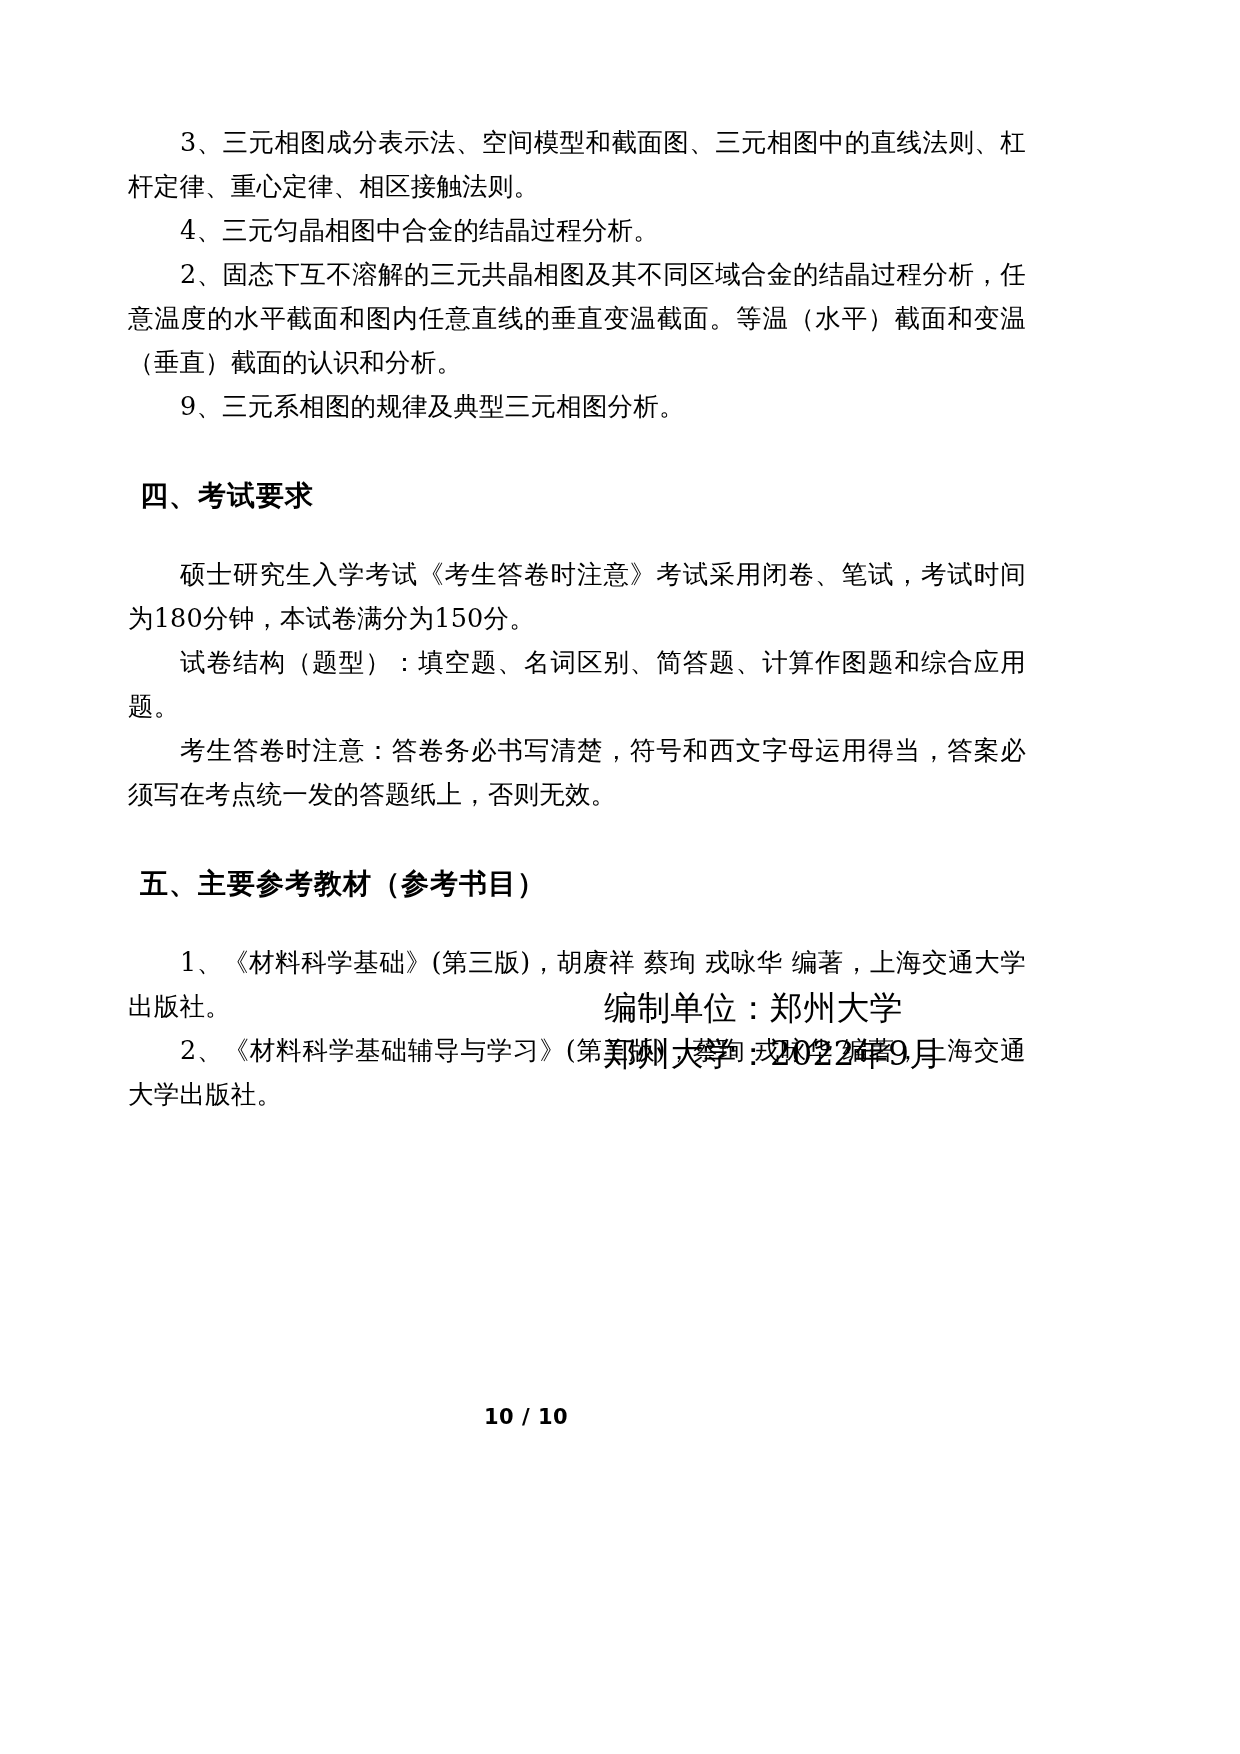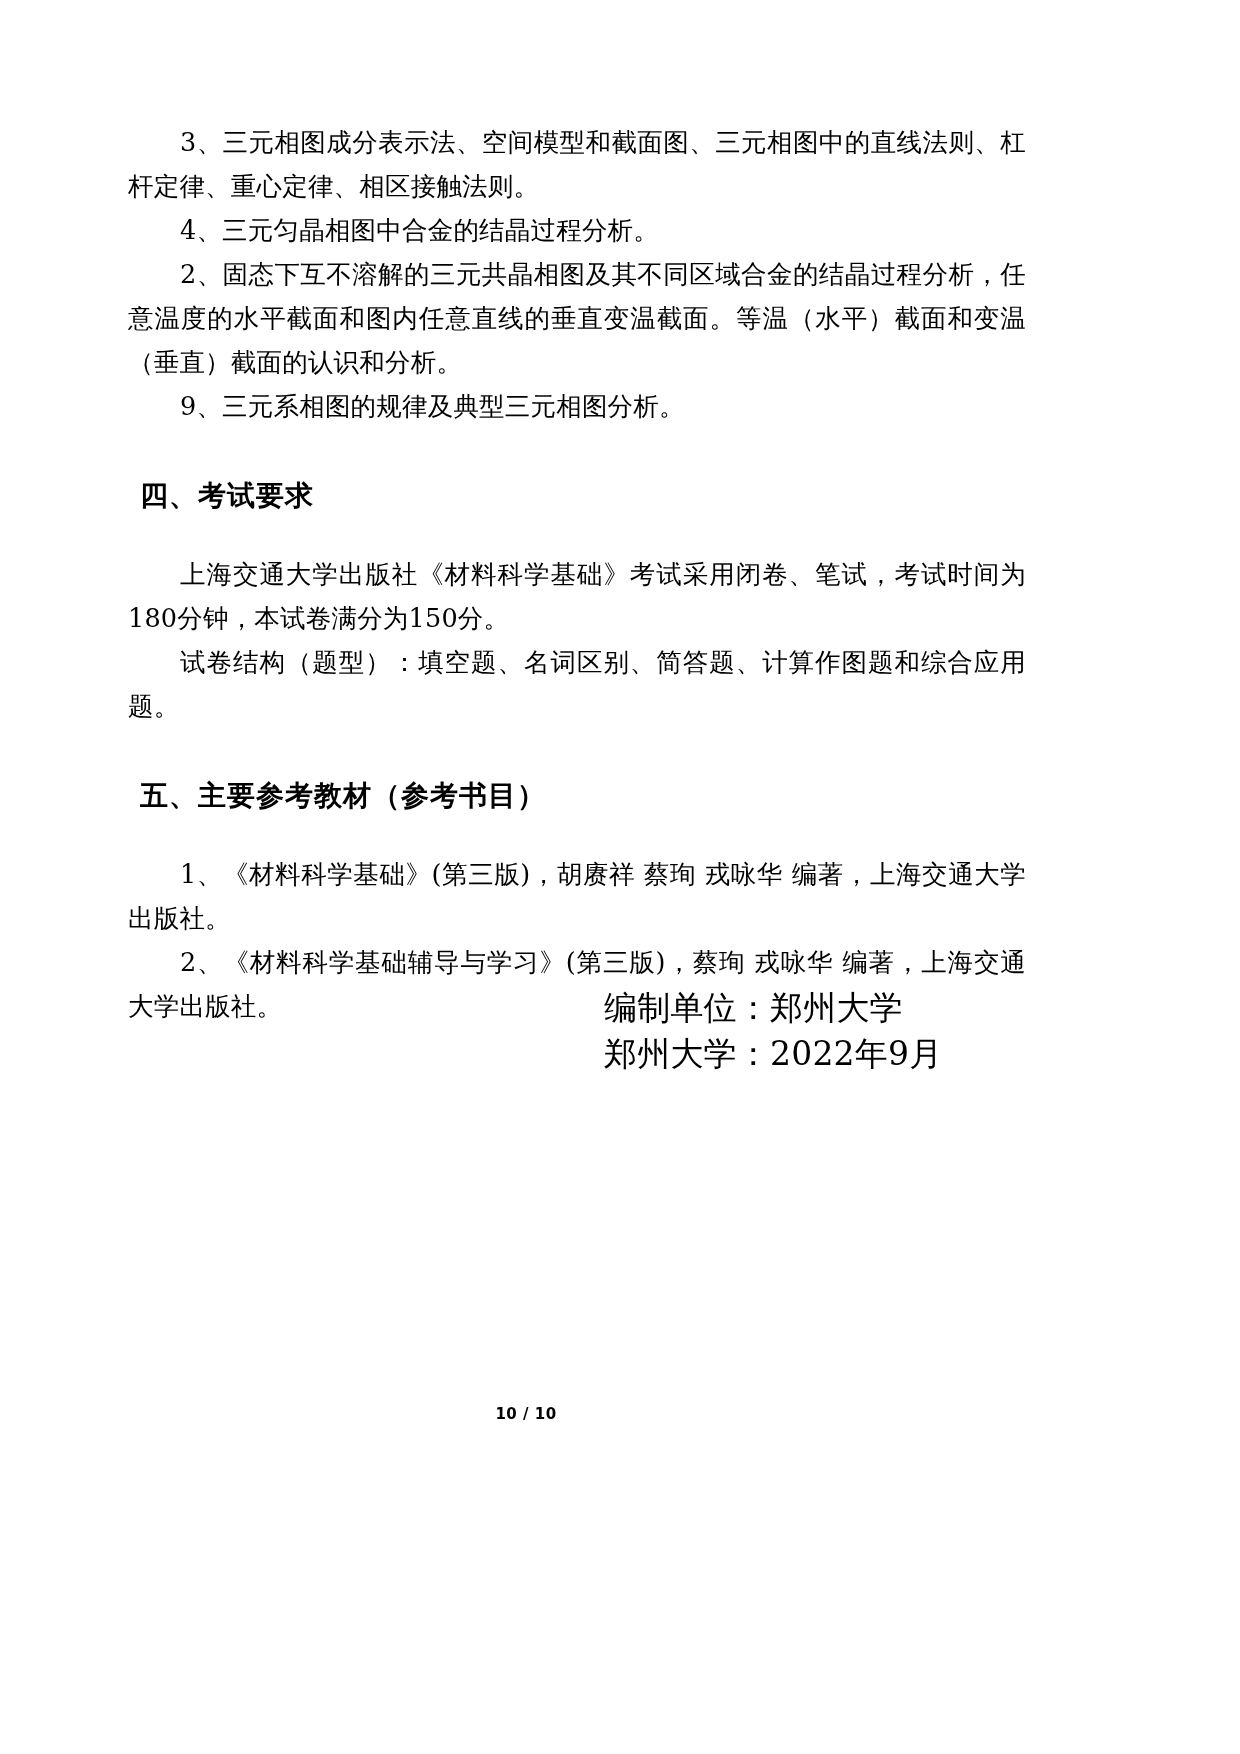--- a/index.html
+++ b/index.html
@@ -66,21 +66,21 @@
     letter-spacing: 0.2px;
   }
   .sig-line { white-space: nowrap; }
   
   .footer {
     position: absolute;
     left: 0;
     top: 1405px;
     width: 1052px;
     text-align: center;
-    font-size: 15px;
+    font-size: 21px;
     font-weight: bold;
     font-family: "DejaVu Sans", "Liberation Sans", sans-serif;
     letter-spacing: 0.5px;
   }
 </style>
 </head>
 <body>
 
 <div class="page">
 
@@ -93,24 +93,25 @@
     <p class="para">2、固态下互不溶解的三元共晶相图及其不同区域合金的结晶过程分析，任意温度的水平截面和图内任意直线的垂直变温截面。等温（水平）截面和变温（垂直）截面的认识和分析。</p>
 
     <p class="para">9、三元系相图的规律及典型三元相图分析。</p>
 
     <div class="spacer-h-before"></div>
 
     <h2 class="heading">四、考试要求</h2>
 
     <div class="spacer-h-after"></div>
 
-    <p class="para">上海交通大学出版社《材料科学基础》考试采用闭卷、笔试，考试时间为180分钟，本试卷满分为150分。</p>
+    <p class="para">硕士研究生入学考试《考生答卷时注意》考试采用闭卷、笔试，考试时间为180分钟，本试卷满分为150分。</p>
 
     <p class="para">试卷结构（题型）：填空题、名词区别、简答题、计算作图题和综合应用题。</p>
 
+    <p class="para">考生答卷时注意：答卷务必书写清楚，符号和西文字母运用得当，答案必须写在考点统一发的答题纸上，否则无效。</p>
 
     <div class="spacer-h-before"></div>
 
     <h2 class="heading">五、主要参考教材（参考书目）</h2>
 
     <div class="spacer-h-after"></div>
 
     <p class="para">1、《材料科学基础》(第三版)，胡赓祥 蔡珣 戎咏华 编著，上海交通大学出版社。</p>
 
     <p class="para">2、《材料科学基础辅导与学习》(第三版)，蔡珣 戎咏华 编著，上海交通大学出版社。</p>

